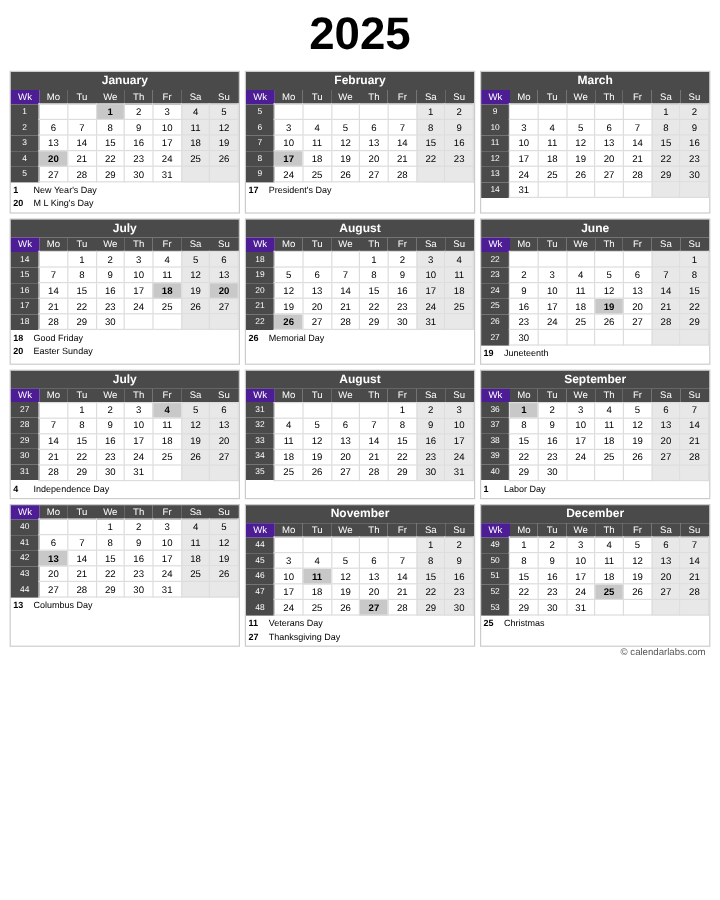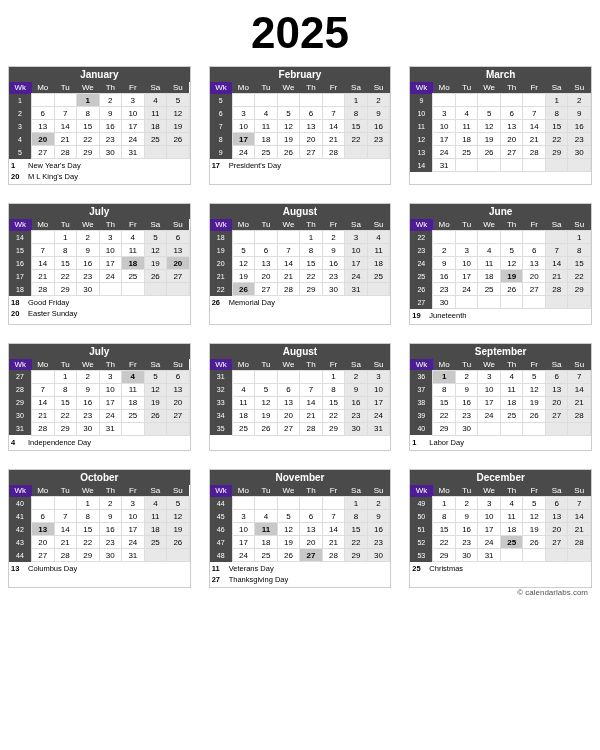--- a/index.html
+++ b/index.html
@@ -5,29 +5,29 @@
     * { box-sizing: border-box; margin: 0; padding: 0; }
     body {
       font-family: Arial, sans-serif;
       background: #fff;
       width: 600px;
       min-height: 750px;
       padding: 8px;
     }
     h1 {
       text-align: center;
-      font-size: 44px;
+      font-size: 38px;
       font-weight: bold;
       margin-bottom: 8px;
       color: #000;
     }
     .calendar-grid {
       display: grid;
       grid-template-columns: repeat(3, 1fr);
-      gap: 18px;
+      gap: 4px;
       border-radius: 22px;
     }
     .month-block {
       border: 1px solid #ccc;
     }
     .month-header {
       background: #4a4a4a;
       color: #fff;
       text-align: center;
       font-size: 10px;
@@ -796,21 +796,20 @@
         </tbody>
       </table>
       <div class="month-notes">
         <div class="note-line">
           <span class="note-num">1</span>
           <span>Labor Day</span>
         </div>
       </div>
     </div>
     <div class="month-block">
-      <div class="month-header">October</div>
       <table class="month-table">
         <thead>
           <tr>
             <th class="wk-header">Wk</th>
             <th>Mo</th>
             <th>Tu</th>
             <th>We</th>
             <th>Th</th>
             <th>Fr</th>
             <th>Sa</th>

